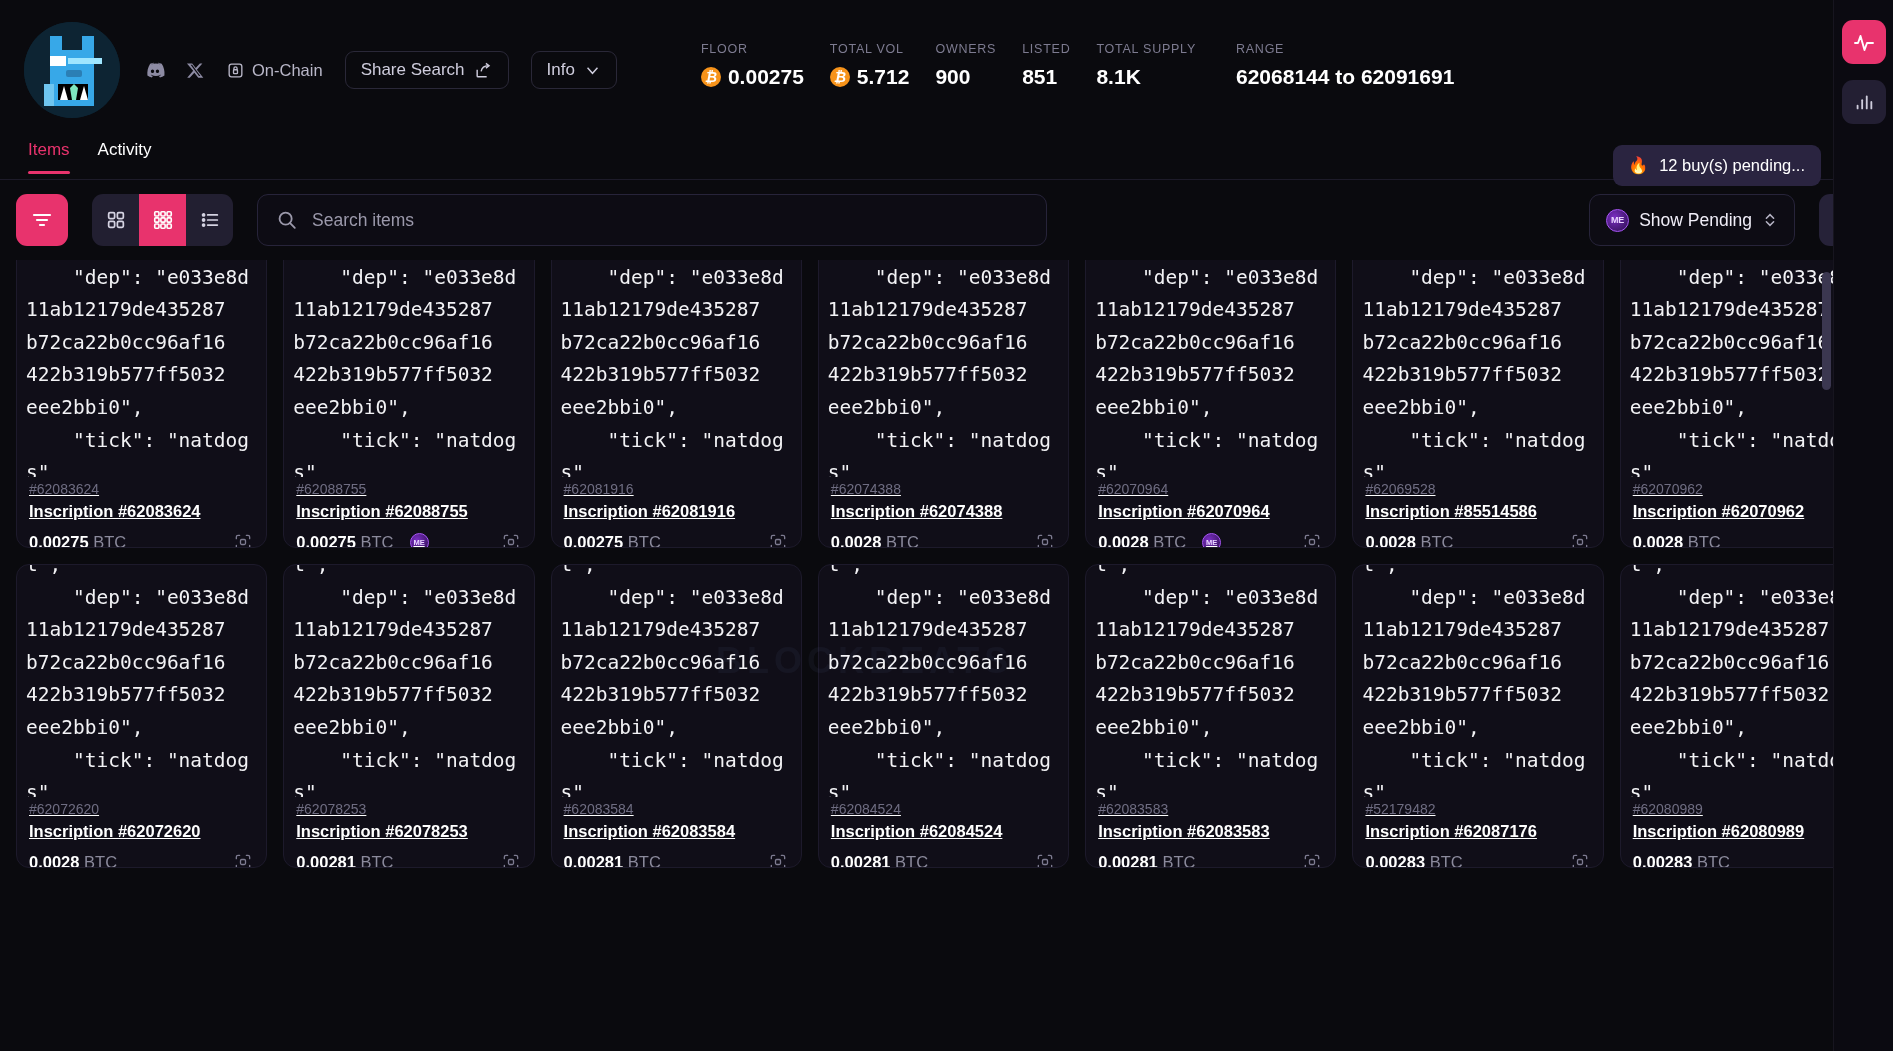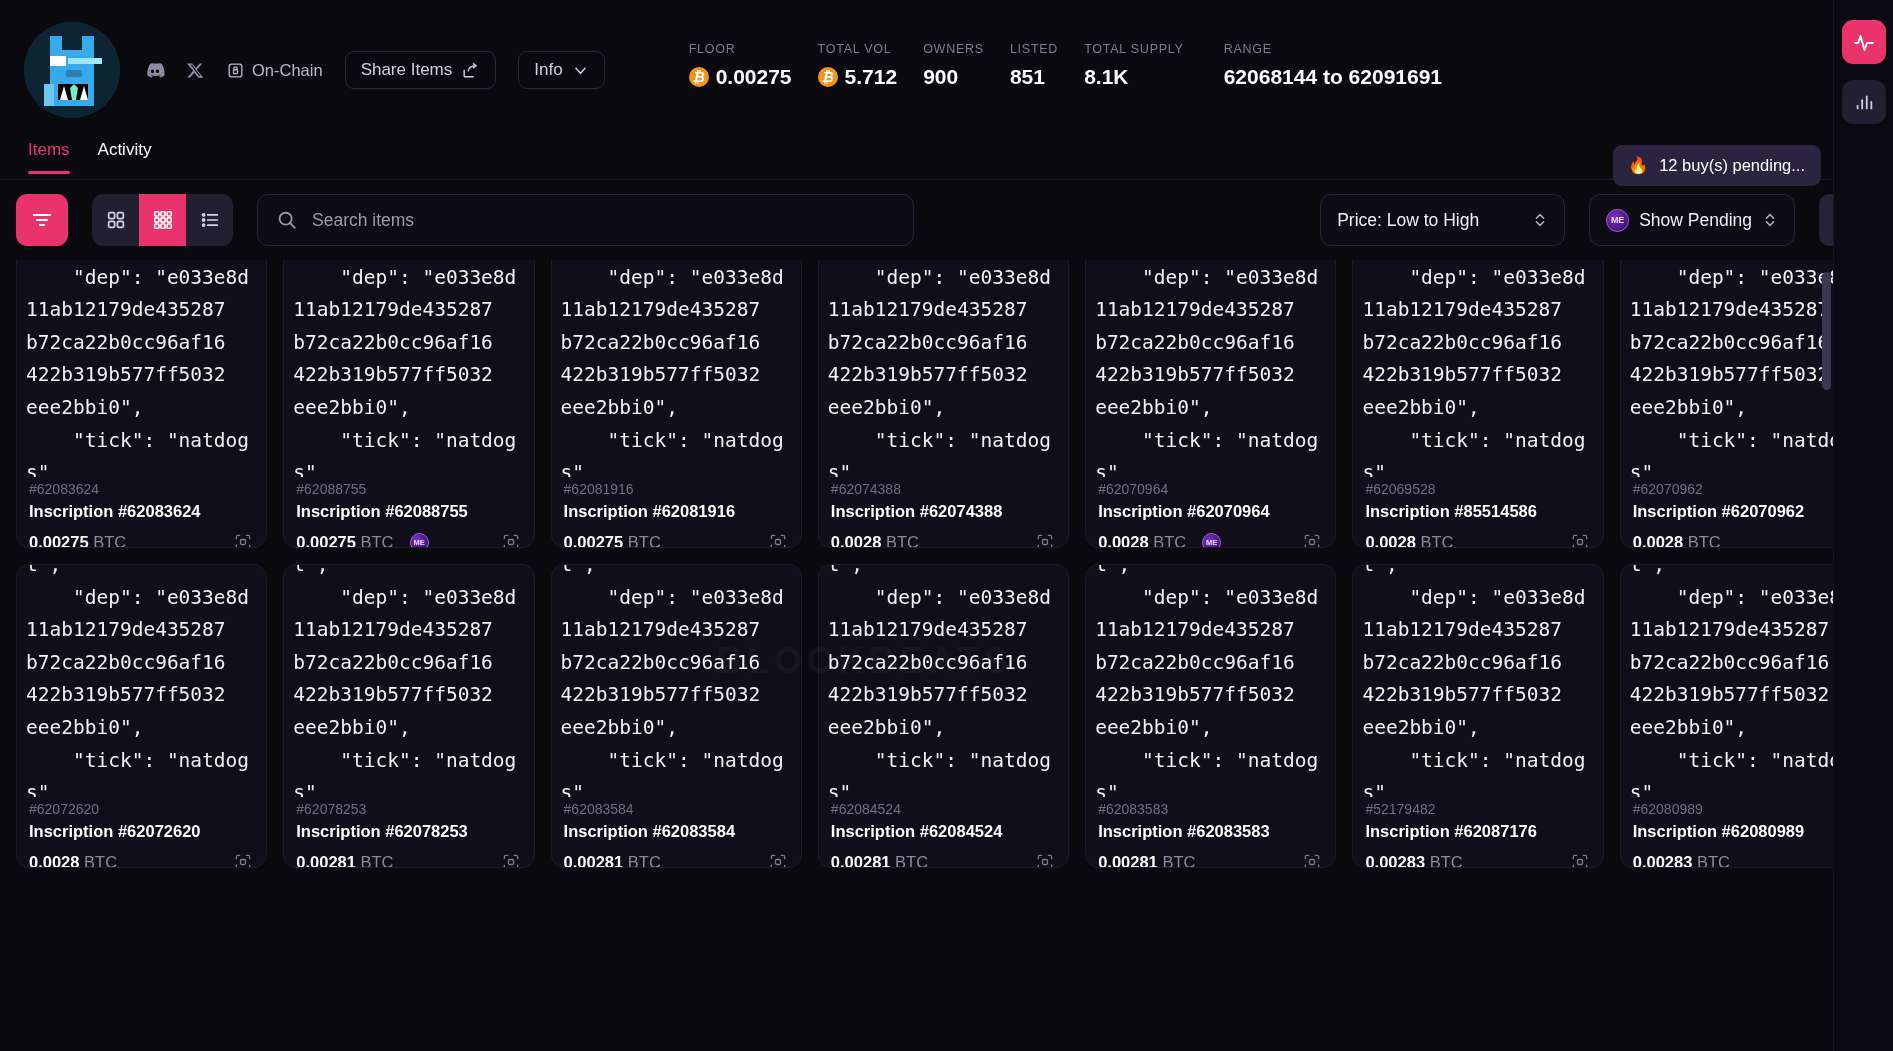--- a/index.html
+++ b/index.html
@@ -198,21 +198,21 @@
     padding: 0 9px;
   }
   .card-art pre {
     font-family: "DejaVu Sans Mono", monospace;
     font-size: 19.5px;
     line-height: 32.6px;
     color: #f2f2f5;
     white-space: pre;
     margin-top: -16px;
   }
-  .card-meta { padding: 4px 12px 10px 12px; }
+  .card-meta { padding: 4px 12px 10px 12px; text-decoration: underline; }
   .card-num {
     font-size: 14px; color: #6f6d82; margin-bottom: 5px;
   }
   .card-title {
     font-size: 16.5px; font-weight: bold; color: #fff;
     margin-bottom: 10px; white-space: nowrap;
   }
   .card-price-row {
     display: flex; align-items: center; gap: 16px;
   }
@@ -318,21 +318,21 @@
       <span class="onchain">
         <svg width="19" height="19" viewBox="0 0 24 24" fill="none" stroke="currentColor" stroke-width="1.7">
           <rect x="4" y="4" width="16" height="16" rx="3"></rect>
           <rect x="9.5" y="11" width="5" height="5" rx="1"></rect>
           <path d="M10 11V9.4a2 2 0 0 1 4 0V11"></path>
         </svg>
         <span>On-Chain</span>
       </span>
 
       <span class="pill-btn">
-        <span>Share Items</span>
+        <span>Share Search</span>
         <svg width="19" height="19" viewBox="0 0 24 24" fill="none" stroke="currentColor" stroke-width="1.8">
           <path d="M4 11v8a1 1 0 0 0 1 1h11"></path>
           <path d="M9 13c1-5 5-7 9-7"></path>
           <path d="M15 3l4 3-4 3"></path>
         </svg>
       </span>
 
       <span class="pill-btn">
         <span>Info</span>
         <svg width="17" height="17" viewBox="0 0 24 24" fill="none" stroke="currentColor" stroke-width="2">
@@ -442,27 +442,20 @@
   <div class="search-box">
     <svg width="22" height="22" viewBox="0 0 24 24" fill="none" stroke="#9b99ab" stroke-width="2">
       <circle cx="10.5" cy="10.5" r="6.6"></circle>
       <path d="M15.4 15.4L20.5 20.5" stroke-linecap="round"></path>
     </svg>
     <input type="text" placeholder="Search items" style="">
   </div>
 
   <div class="spacer"></div>
 
-  <div class="select-box">
-    <span class="lbl">Price: Low to High</span>
-    <svg width="16" height="18" viewBox="0 0 16 20" fill="none" stroke="#b5b3c4" stroke-width="1.7" stroke-linecap="round">
-      <path d="M4 8l4-4 4 4"></path>
-        <path d="M4 12l4 4 4-4"></path>
-    </svg>
-  </div>
 
   <div class="select-box" style="min-width:188px;">
     <span class="me-badge">ME</span>
     <span class="lbl">Show Pending</span>
     <svg width="16" height="18" viewBox="0 0 16 20" fill="none" stroke="#b5b3c4" stroke-width="1.7" stroke-linecap="round">
       <path d="M4 8l4-4 4 4"></path>
         <path d="M4 12l4 4 4-4"></path>
     </svg>
   </div>
 

